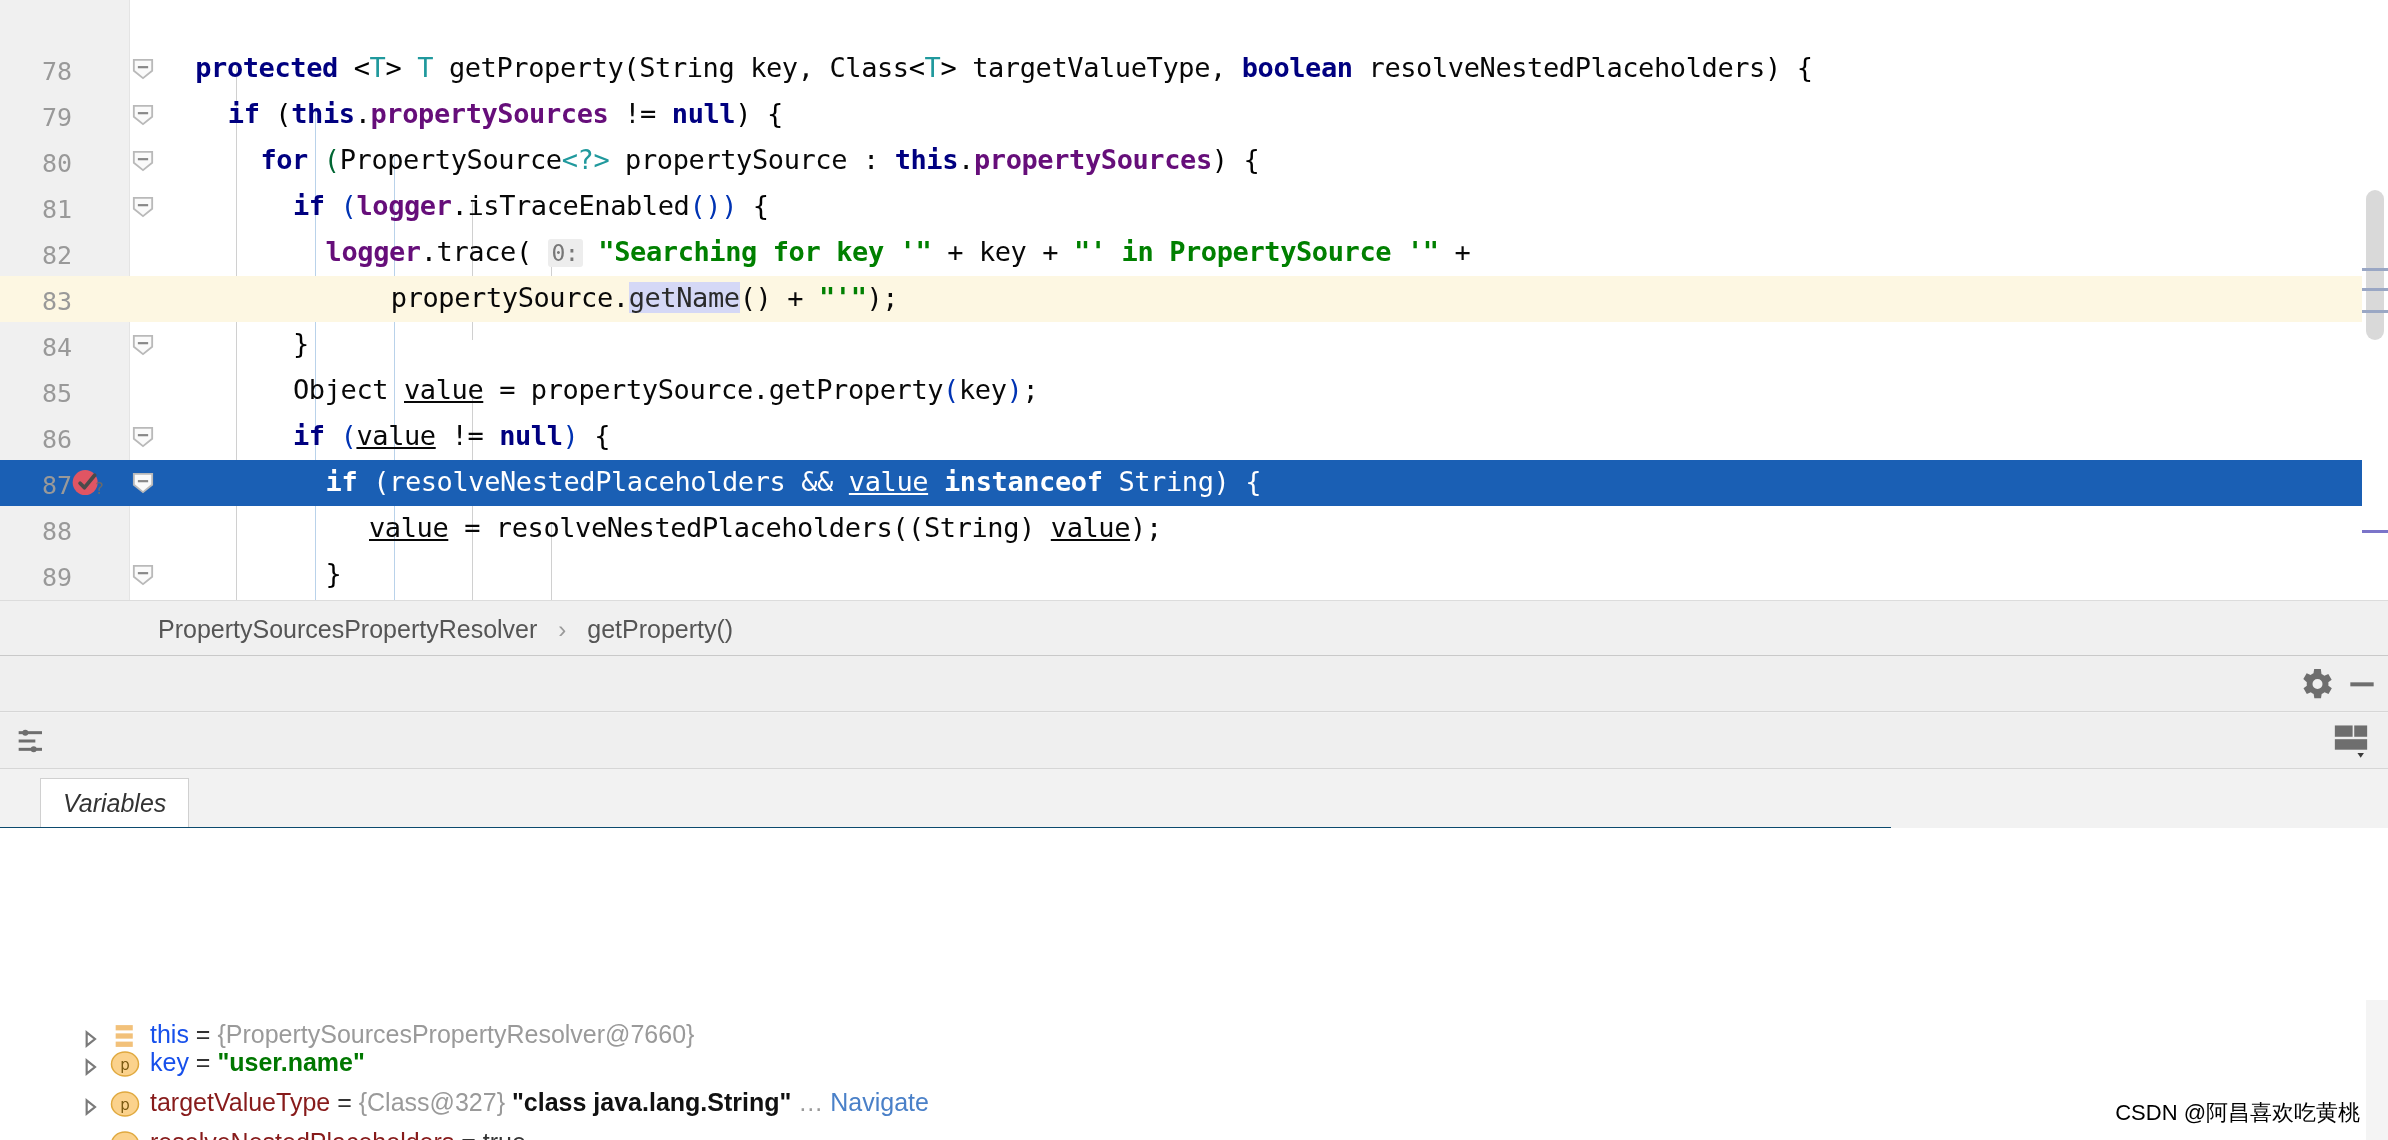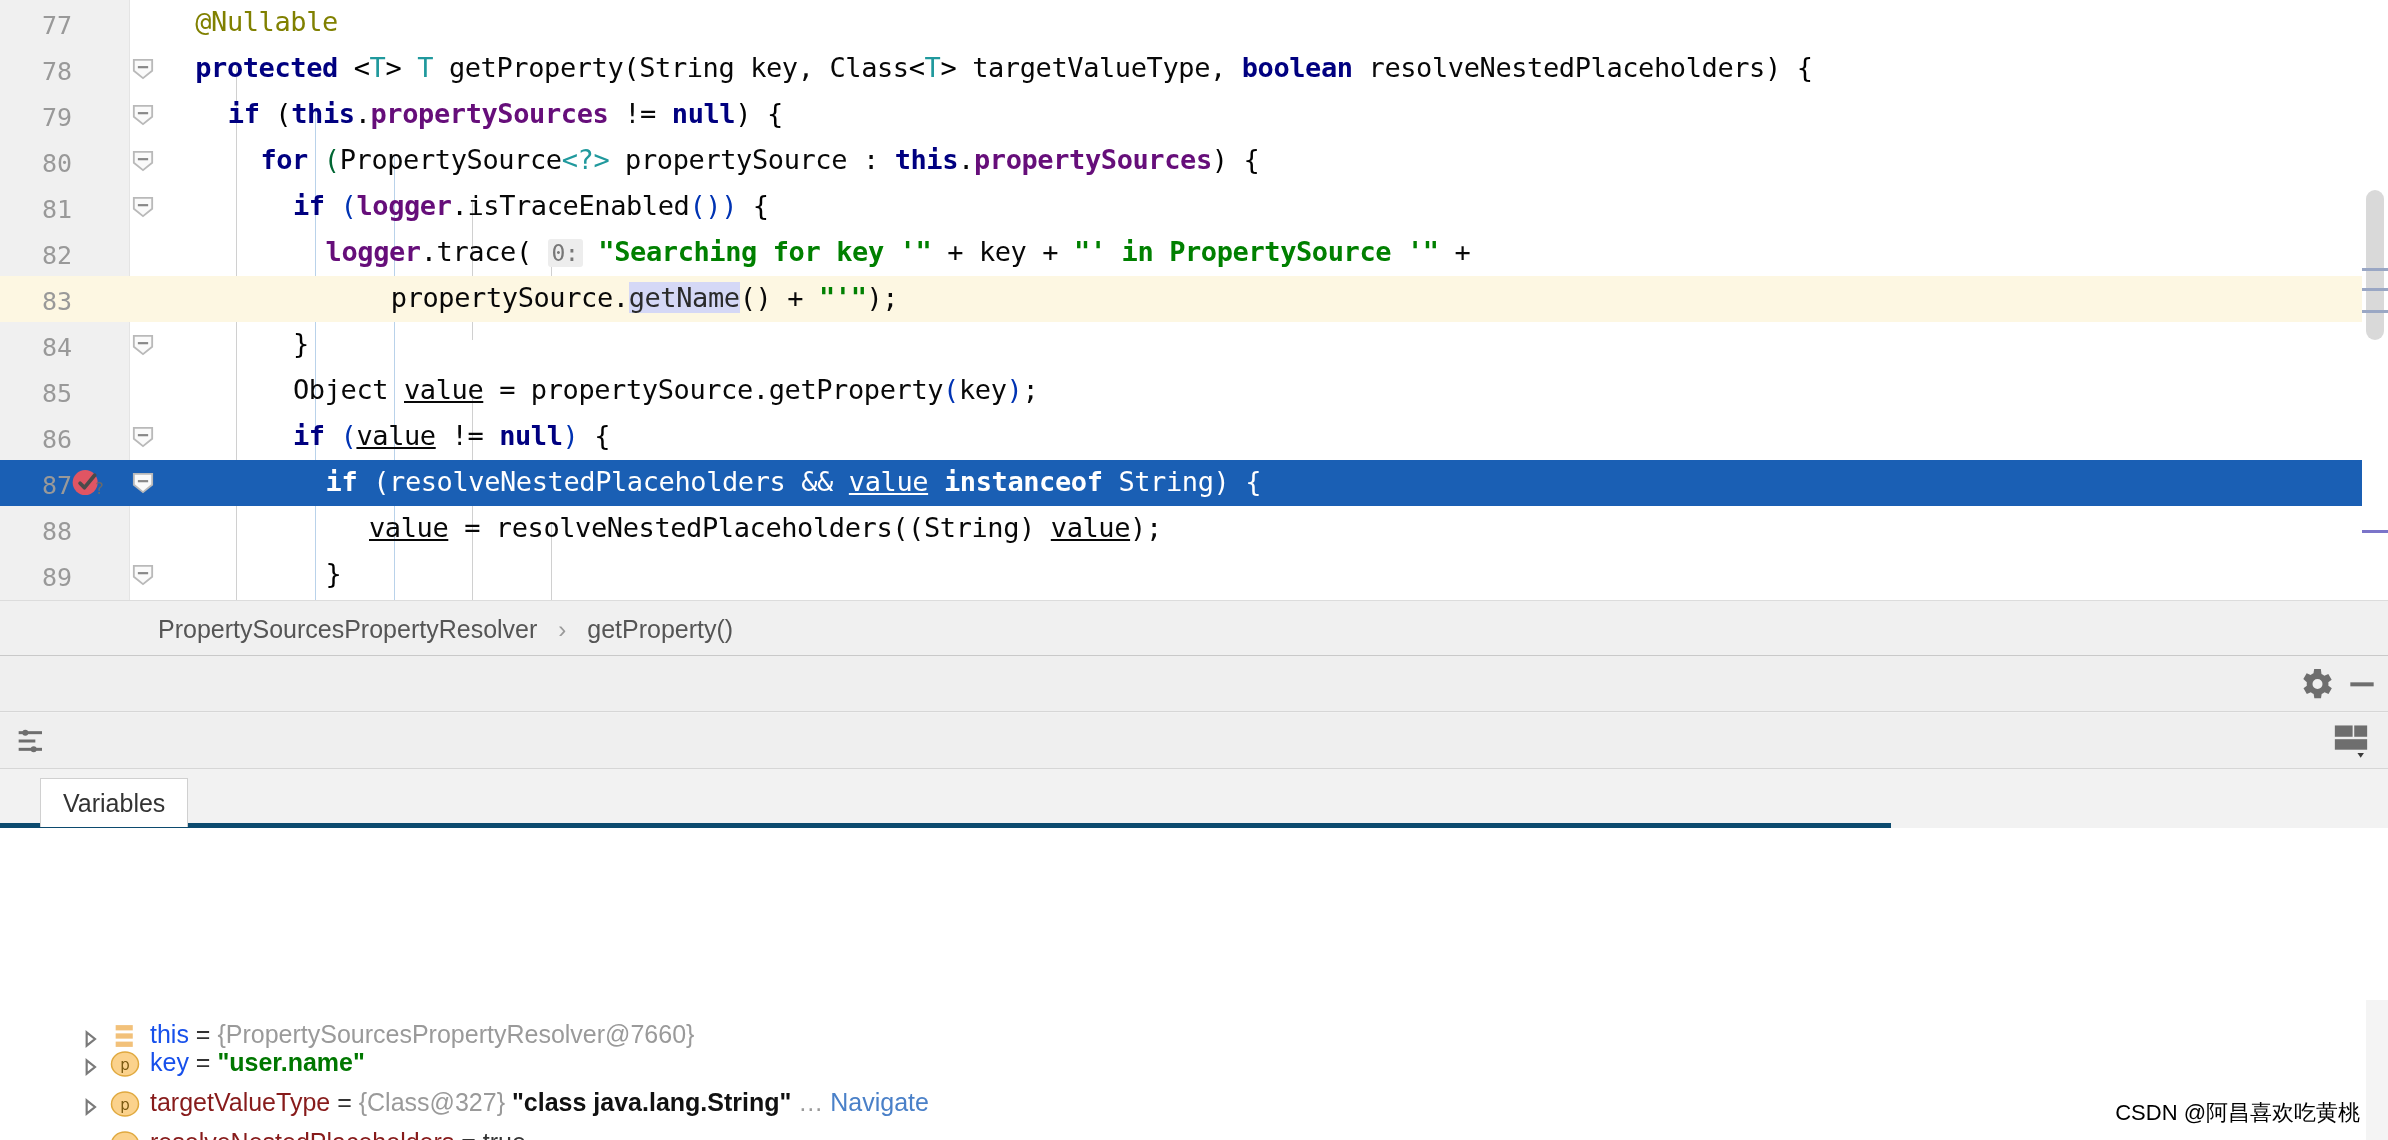--- a/index.html
+++ b/index.html
@@ -70,21 +70,21 @@
   
   #panel { position:absolute; left:0; top:656px; width:2388px; height:484px; background:#f2f2f2; }
   .panel-row1 { position:absolute; left:0; top:0; width:2388px; height:56px;
                 background:#efefef; border-bottom:1px solid #d6d6d6; }
   .panel-row2 { position:absolute; left:0; top:57px; width:2388px; height:56px;
                 background:#efefef; border-bottom:1px solid #d6d6d6; }
 
   .icobtn { position:absolute; width:40px; height:40px; }
 
   .tabstrip { position:absolute; left:0; top:114px; width:1891px; height:58px; background:#f2f2f2;
-              border-bottom:5px solid #0c4a6e; }
+              border-bottom:1px solid #0c4a6e;font-style:italic; }
   .vtab { position:absolute; left:40px; top:8px; height:49px; padding:10px 22px 0 22px;
           font-size:25px; color:#333; background:#ffffff; border:1px solid #d0d0d0; border-bottom:none;}
 
   #varsarea { position:absolute; left:0; top:172px; width:2388px; height:312px; background:#ffffff; }
 
   
   .minibar { position:absolute; left:22px; top:172px; width:56px; height:312px; background:#ececec;
              border-right:1px solid #d6d6d6; border-left:1px solid #d6d6d6;}
   .mb-ico { position:absolute; left:8px; width:40px; height:40px; }
   .mb-ico.act { background:#d6d6d6; border-radius:4px; }
@@ -126,25 +126,20 @@
 
   <div class="ig" style="left:236px;  top:64px;  height:554px;"></div>
   <div class="ig b" style="left:315px;  top:110px; height:508px;"></div>
   <div class="ig b" style="left:394px;  top:156px; height:462px;"></div>
   <div class="ig" style="left:472px;  top:202px; height:138px;"></div>
   <div class="ig" style="left:551px;  top:248px; height:46px;"></div>
   <div class="ig" style="left:472px;  top:386px; height:232px;"></div>
   <div class="ig" style="left:551px;  top:524px; height:94px;"></div>
 
   <div class="lines" id="lines-host">
-      <div class="line" style="top: 0px;">
-        <div class="gbg"></div>
-        <div class="lnum">77</div>
-        <div class="code" style="left: 195.2px;"><span class="anno">@Nullable</span></div>
-      </div>
       <div class="line" style="top: 46px; padding-left: 25px;">
         <div class="gbg"></div>
         <div class="lnum">78</div>
         <div class="fold" style="top: 12px;">
           <svg width="22" height="22" viewBox="0 0 12 12">
             <path d="M1 1 h10 v6 l-5 4 l-5 -4 z" fill="#fafafa" stroke="#b9b9b9" stroke-width="1"></path>
             <rect x="3.2" y="4.4" width="5.6" height="1.2" fill="#888"></rect>
           </svg>
         </div>
         <div class="code" style="left: 195.2px;"><span class="kw">protected </span><span class="paren">&lt;</span><span class="typ">T</span><span class="paren">&gt; </span><span class="typ">T</span><span class="plain"> getProperty</span><span class="paren">(</span><span class="plain">String key, Class</span><span class="paren">&lt;</span><span class="typ">T</span><span class="paren">&gt; </span><span class="plain">targetValueType, </span><span class="kw">boolean</span><span class="plain"> resolveNestedPlaceholders</span><span class="paren">) {</span></div>

